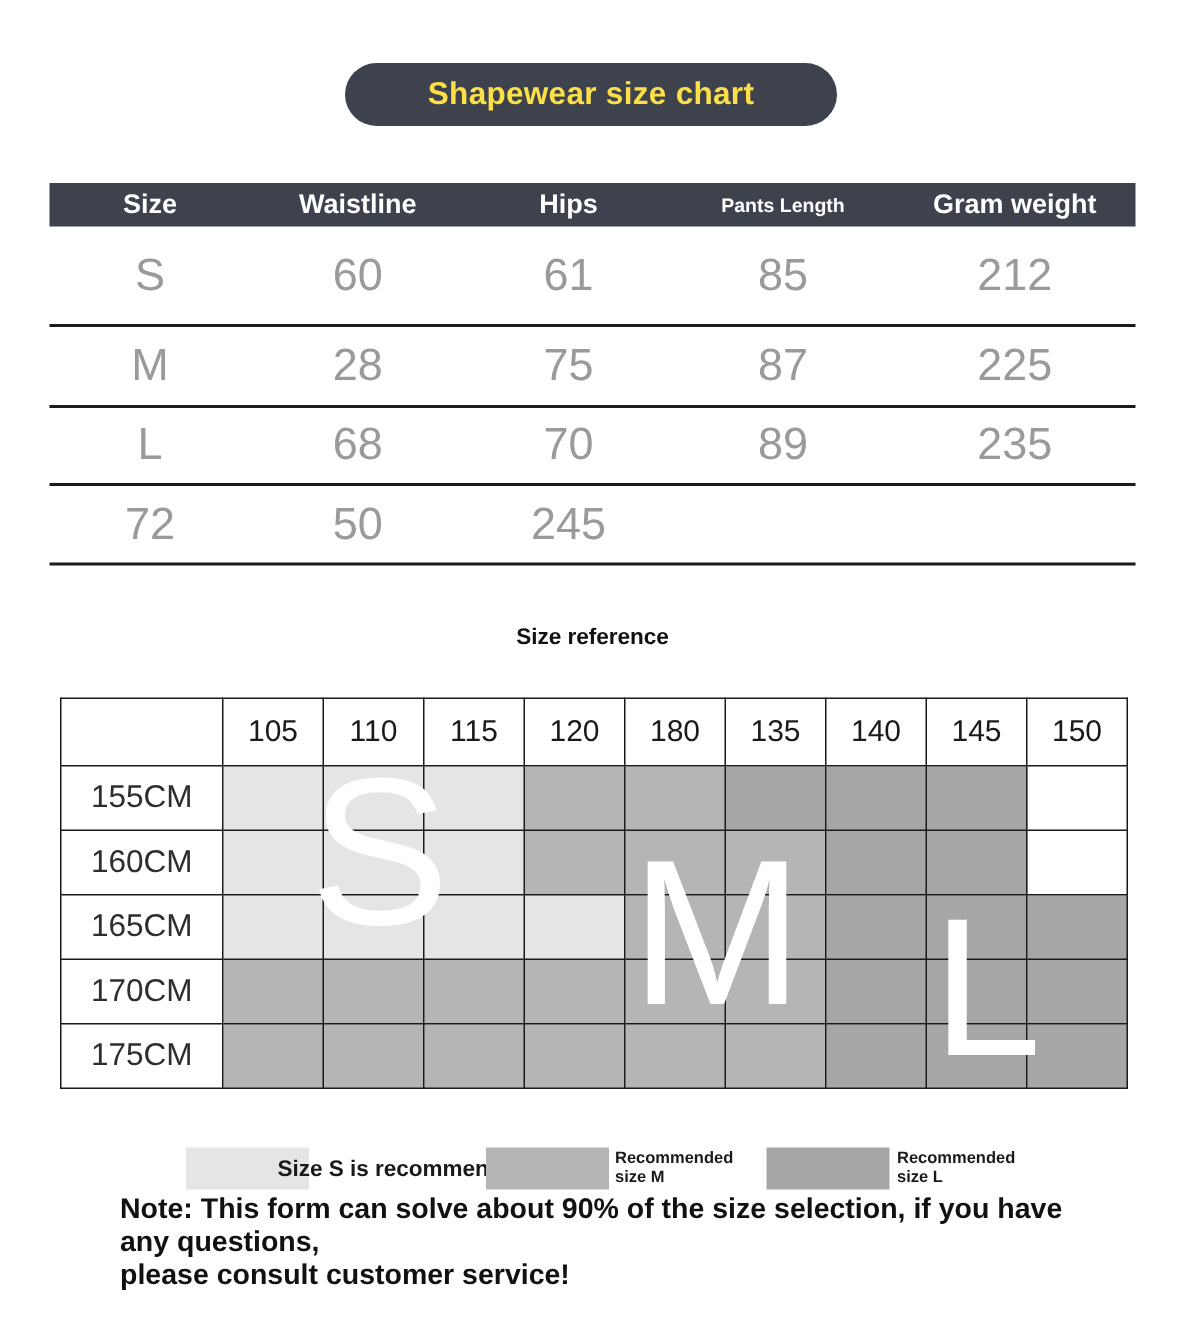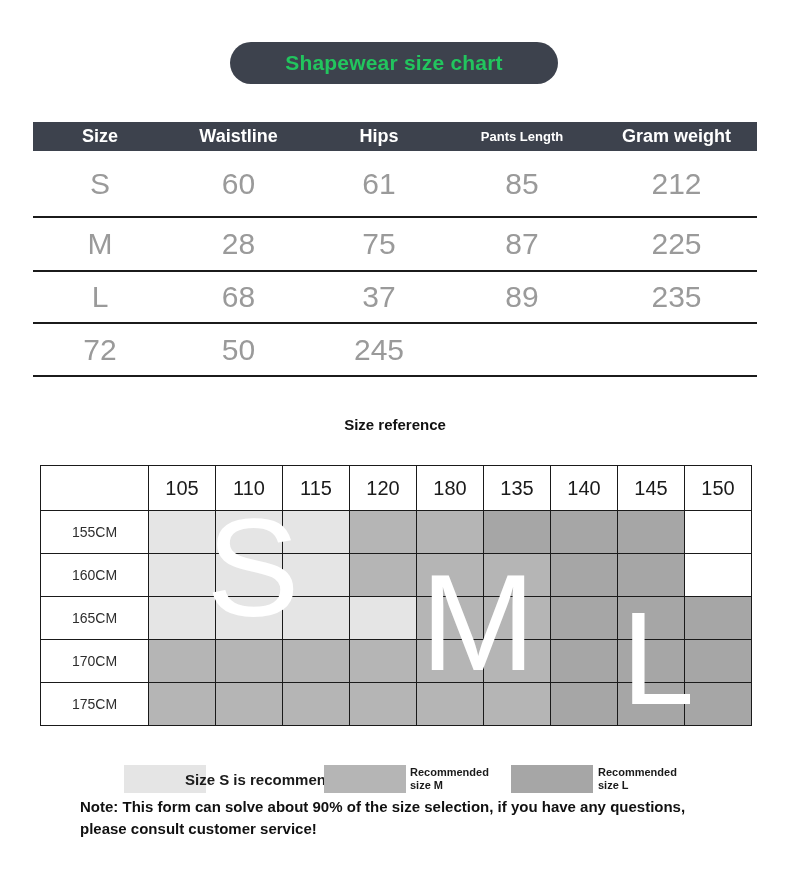--- a/index.html
+++ b/index.html
@@ -6,21 +6,21 @@
   .page{
     position:relative;width:790px;height:892px;background:#ffffff;
     font-family:"Liberation Sans", sans-serif;overflow:hidden;
   }
   
   .pill{
     position:absolute;left:230px;top:42px;width:328px;height:42px;
     background:var(--c-header,#3d424d);border-radius:21px;
     display:flex;align-items:center;justify-content:center;
   }
-  .pill span{color:#22c55e;font-size:21px;font-weight:bold;letter-spacing:.2px;text-align:right;}
+  .pill span{color:#fde047;font-size:21px;font-weight:bold;letter-spacing:.2px;text-align:right;}
 
   
   .size-table{position:absolute;left:33px;top:122px;width:724px;}
   .st-grid{display:grid;grid-template-columns:134px 143px 138px 148px 161px;}
   .st-header{background:var(--c-header,#3d424d);height:29px;}
   .st-hcell{color:#fff;font-weight:bold;font-size:18px;display:flex;align-items:center;justify-content:center;}
   .st-hcell:nth-child(4){font-size:13px;}
   .st-row{border-bottom:2px solid #1b1b1b;}
   .st-row0{height:65px;}
   .st-row1{height:52px;}
@@ -38,21 +38,21 @@
   }
 
   
   .ref-wrap{position:absolute;left:40px;top:465px;width:711px;height:278px;}
   table.ref{border-collapse:collapse;table-layout:fixed;width:711px;}
   table.ref td,table.ref th{
     border:1.5px solid #1a1a1a;padding:0;text-align:center;vertical-align:middle;
     font-weight:normal;
   }
   table.ref thead th{height:44px;font-size:20px;color:#1a1a1a;background:#fff;}
-  table.ref tbody th{font-size:14px;color:#2e2e2e;background:#fff;}
+  table.ref tbody th{font-size:21px;color:#2e2e2e;background:#fff;}
   table.ref tbody tr{height:43px;}
   .ov{
     position:absolute;color:#ffffff;font-weight:300;line-height:1;
     transform:translate(-50%,-50%);pointer-events:none;
   }
   .ov-s{left:213px;top:103px;font-size:140px;}
   .ov-m{left:438px;top:157px;font-size:138px;}
   .ov-l{left:618px;top:193px;font-size:131px;}
 
   
@@ -61,21 +61,21 @@
   .sw-0{left:124px;}
   .sw-1{left:324px;}
   .sw-2{left:511px;}
   .lg-label{position:absolute;font-weight:bold;color:#1a1a1a;}
   .lg-0{left:185px;top:6px;font-size:15px;white-space:nowrap;}
   .lg-1{left:410px;top:1px;font-size:11px;line-height:13px;}
   .lg-2{left:598px;top:1px;font-size:11px;line-height:13px;}
 
   
   .note{position:absolute;left:80px;top:796px;width:660px;
-    font-size:15px;font-weight:bold;color:#111;line-height:22px;}
+    font-size:19px;font-weight:bold;color:#111;line-height:22px;}
 </style>
 </head>
 <body>
 
 <div class="page">
 
   <div class="pill">
     <span>Shapewear size chart</span>
   </div>
 
@@ -98,21 +98,21 @@
         <div class="st-grid st-row st-row1">
           <div class="st-cell">M</div>
           <div class="st-cell">28</div>
           <div class="st-cell">75</div>
           <div class="st-cell">87</div>
           <div class="st-cell">225</div>
         </div>
         <div class="st-grid st-row st-row2">
           <div class="st-cell">L</div>
           <div class="st-cell">68</div>
-          <div class="st-cell">37</div>
+          <div class="st-cell">70</div>
           <div class="st-cell">89</div>
           <div class="st-cell">235</div>
         </div>
         <div class="st-grid st-row st-row3">
           <div class="st-cell">72</div>
           <div class="st-cell">50</div>
           <div class="st-cell">245</div>
         </div>
       </div>
   </div>

